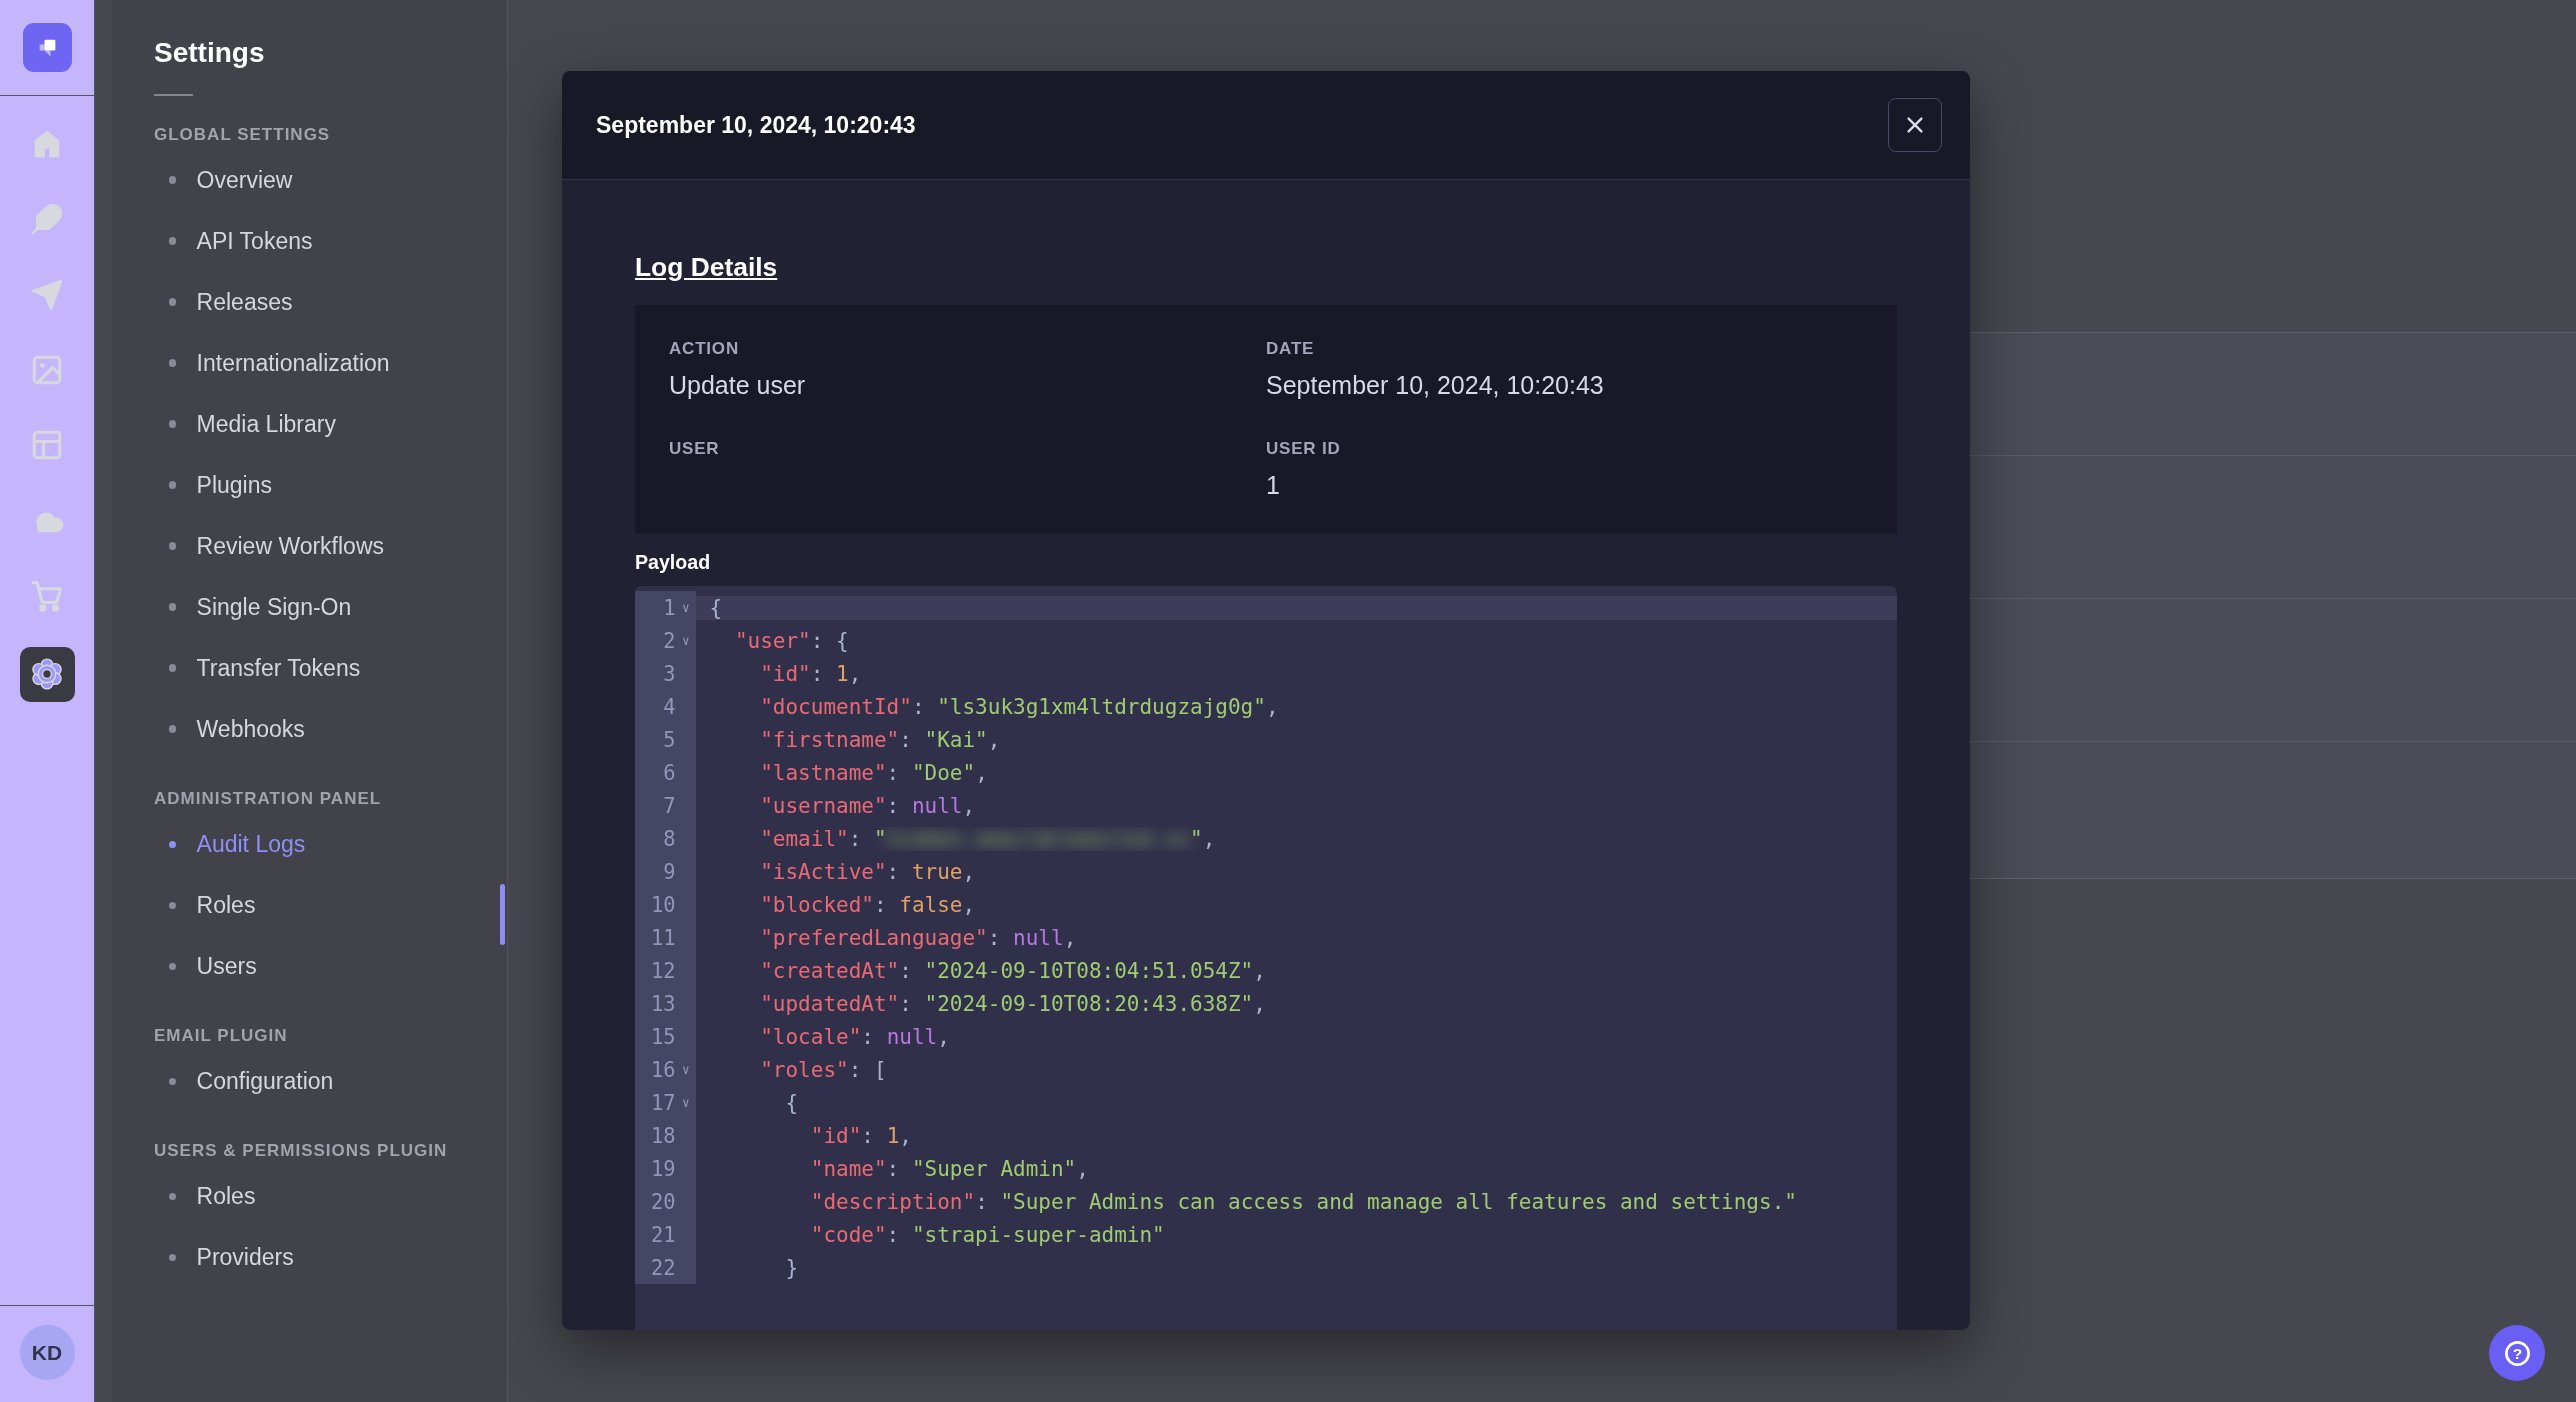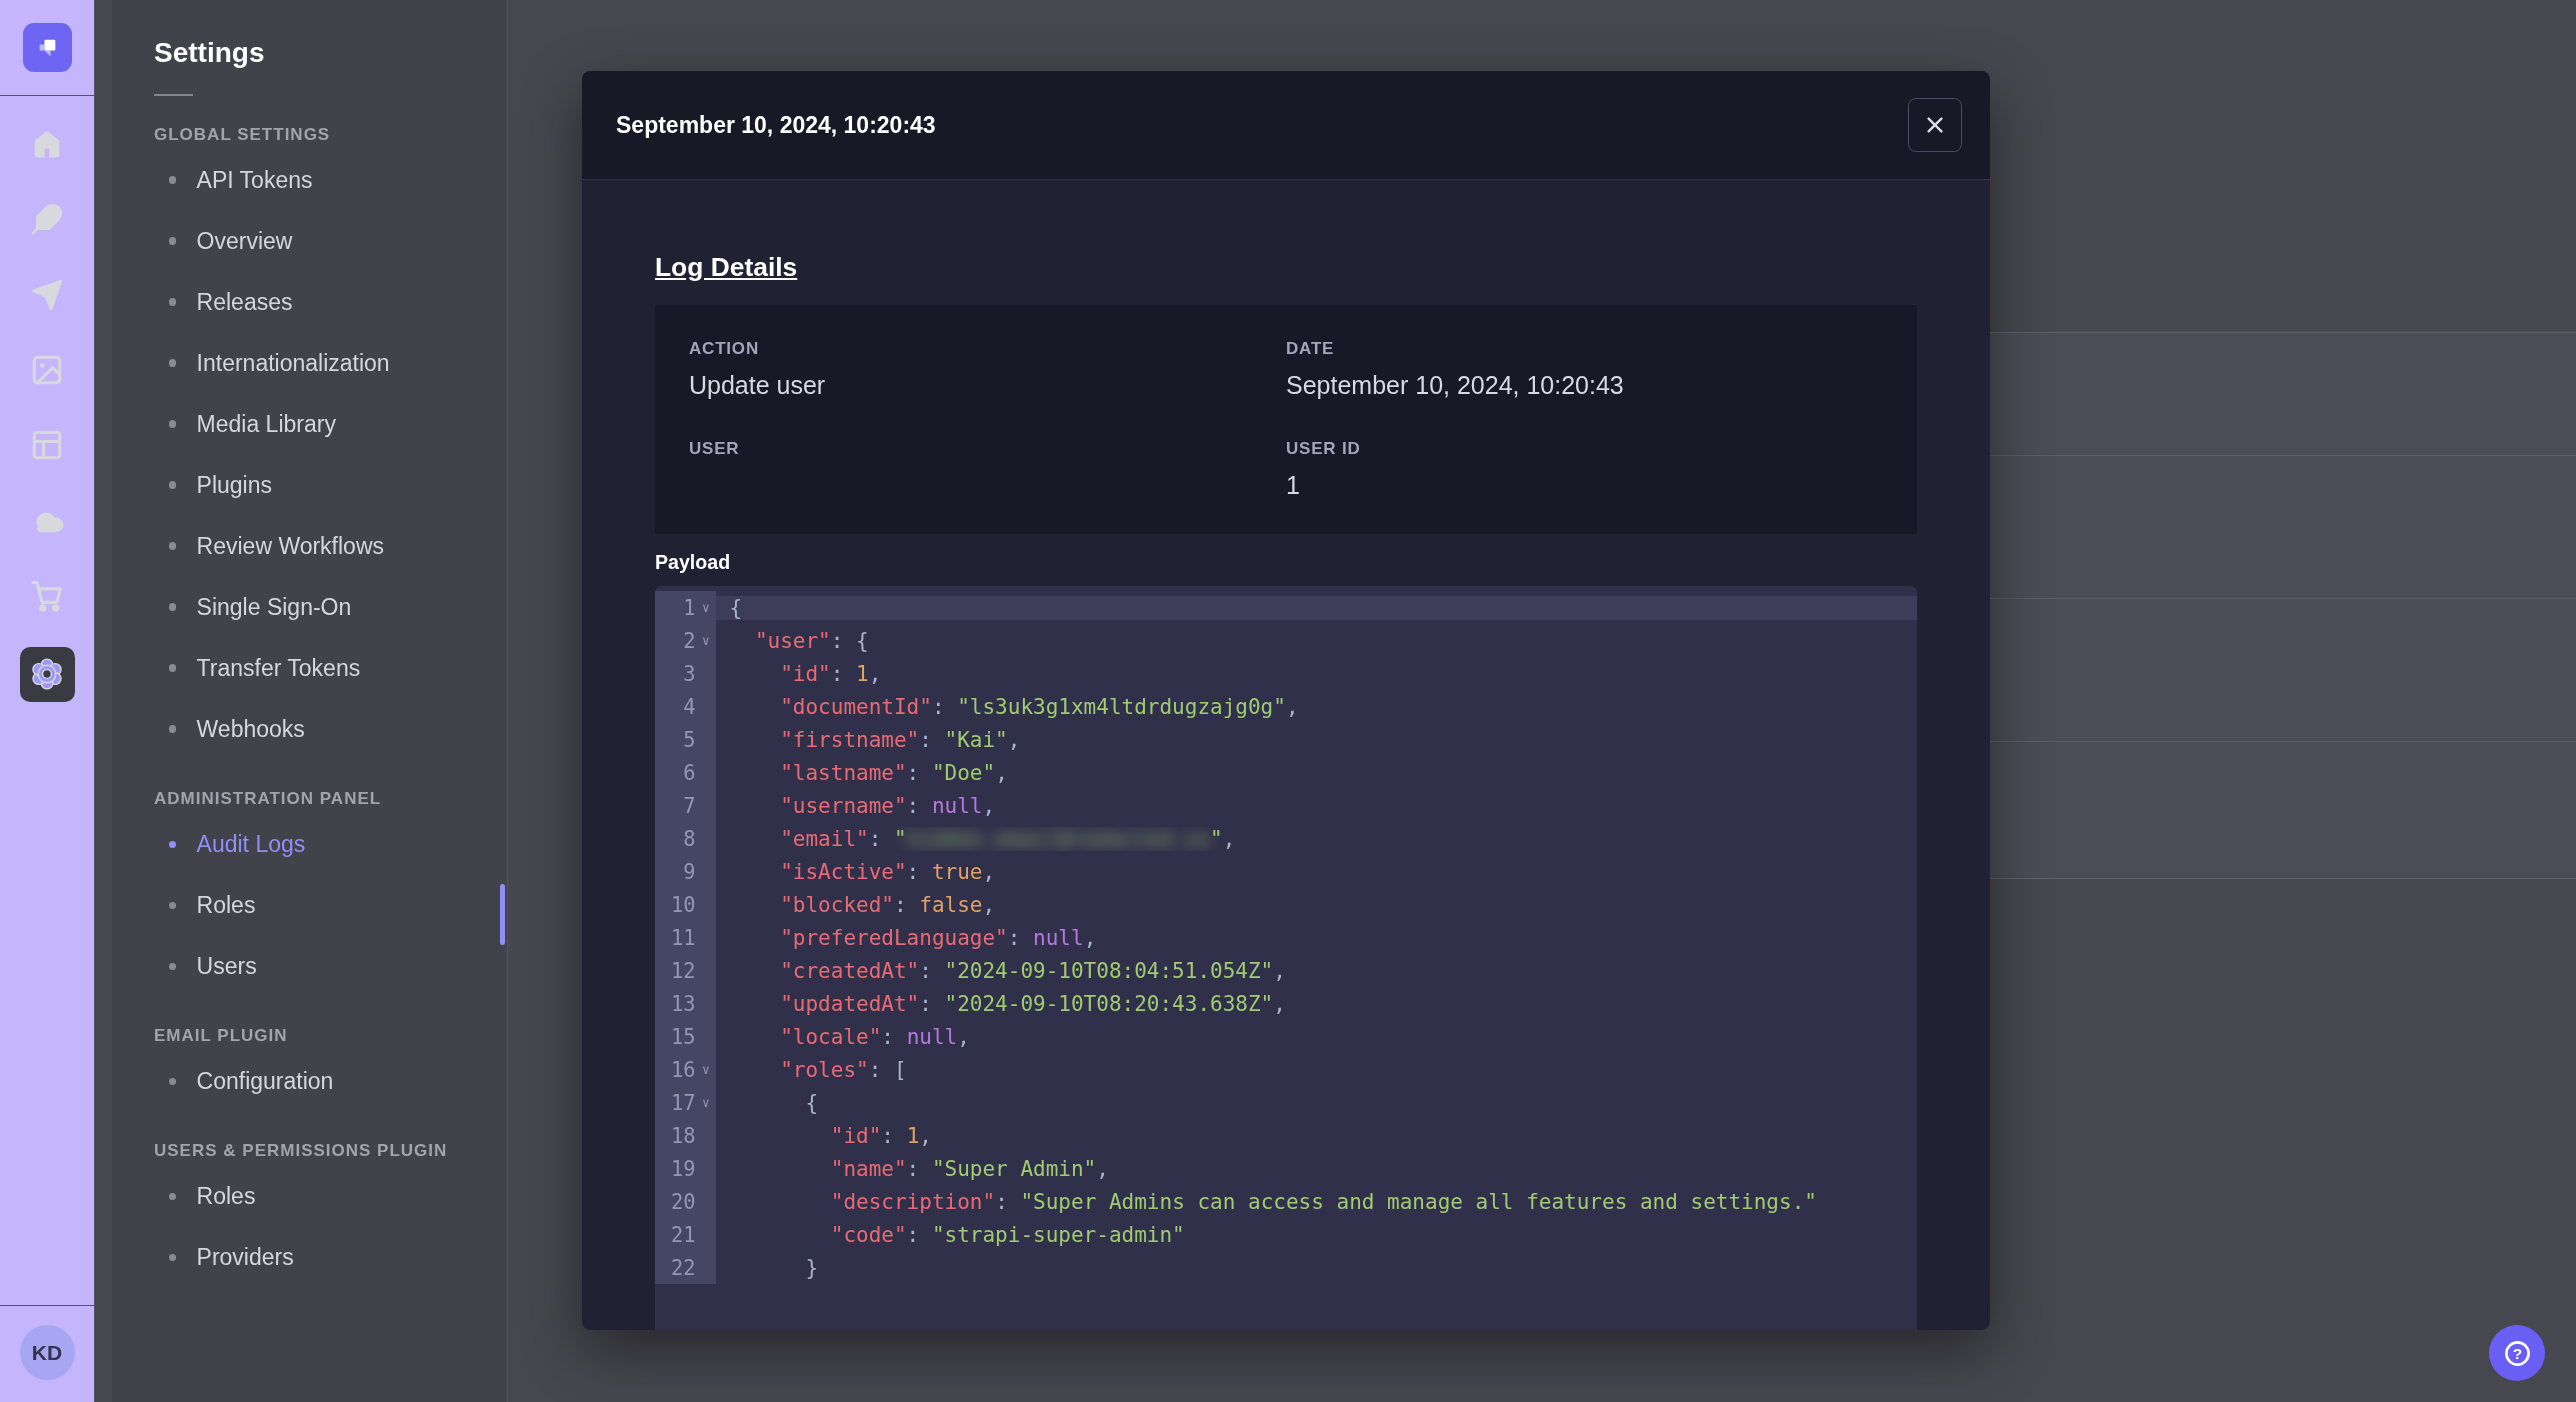--- a/index.html
+++ b/index.html
@@ -37,21 +37,21 @@
   #content{position:absolute;left:492px;top:0;right:0;bottom:0;background:#47474f;z-index:1;}
   .bg-card{position:absolute;left:1448px;top:332px;width:1031px;height:547px;background:#4c4c57;
            border:0.9px solid #60606b;border-radius:8.5px;box-sizing:border-box;overflow:hidden;}
   .bg-card-hdr{height:122px;border-bottom:0.9px solid #5c5c66;}
   .bg-row{height:142px;border-bottom:0.9px solid #5c5c66;display:flex;align-items:center;justify-content:flex-end;padding-right:72px;}
   .bg-row:last-child{border-bottom:none;}
   
   .help-btn{position:absolute;left:2489px;top:1325px;width:56px;height:56px;border-radius:50%;
             background:#6a5ff5;border:none;display:flex;align-items:center;justify-content:center;cursor:pointer;z-index:6;}
   
-  #modal{position:absolute;left:582px;top:71px;width:1408px;height:1259px;background:#212134;
+  #modal{position:absolute;left:562px;top:71px;width:1408px;height:1259px;background:#212134;
          border-radius:8.5px;overflow:hidden;box-shadow:0 20.4px 60px rgba(0,0,0,.45);z-index:5;}
   .m-header{height:109px;background:#181826;border-bottom:0.9px solid #32324d;box-sizing:border-box;
             display:flex;align-items:center;justify-content:space-between;padding:0 28px 0 34px;}
   .m-date{font-size:23px;font-weight:600;color:#ffffff;}
   .m-close{width:54px;height:54px;border:0.9px solid #4a4a6a;border-radius:7.7px;background:transparent;
            display:flex;align-items:center;justify-content:center;cursor:pointer;}
   .m-body{padding:0 73px;}
   .m-title{font-size:26.4px;font-weight:600;color:#ffffff;margin:72px 0 0 0;text-decoration:underline;}
   .d-card{margin-top:22px;background:#181826;border-radius:1px;padding:34px;
           display:grid;grid-template-columns:1fr 1fr;row-gap:39px;}
@@ -150,25 +150,25 @@
 
 <nav id="subnav">
   <h1 class="sn-title">Settings</h1>
   <div class="sn-dash"></div>
   <div id="sn-sections">
       <div class="nav-section">
         <h3>GLOBAL SETTINGS</h3>
         <ul>
           <li class="sn-item">
             <span class="bullet"></span>
+            <span>Overview</span>
+          </li>
+          <li class="sn-item">
+            <span class="bullet"></span>
             <span>API Tokens</span>
-          </li>
-          <li class="sn-item">
-            <span class="bullet"></span>
-            <span>Overview</span>
           </li>
           <li class="sn-item">
             <span class="bullet"></span>
             <span>Releases</span>
           </li>
           <li class="sn-item">
             <span class="bullet"></span>
             <span>Internationalization</span>
           </li>
           <li class="sn-item">

